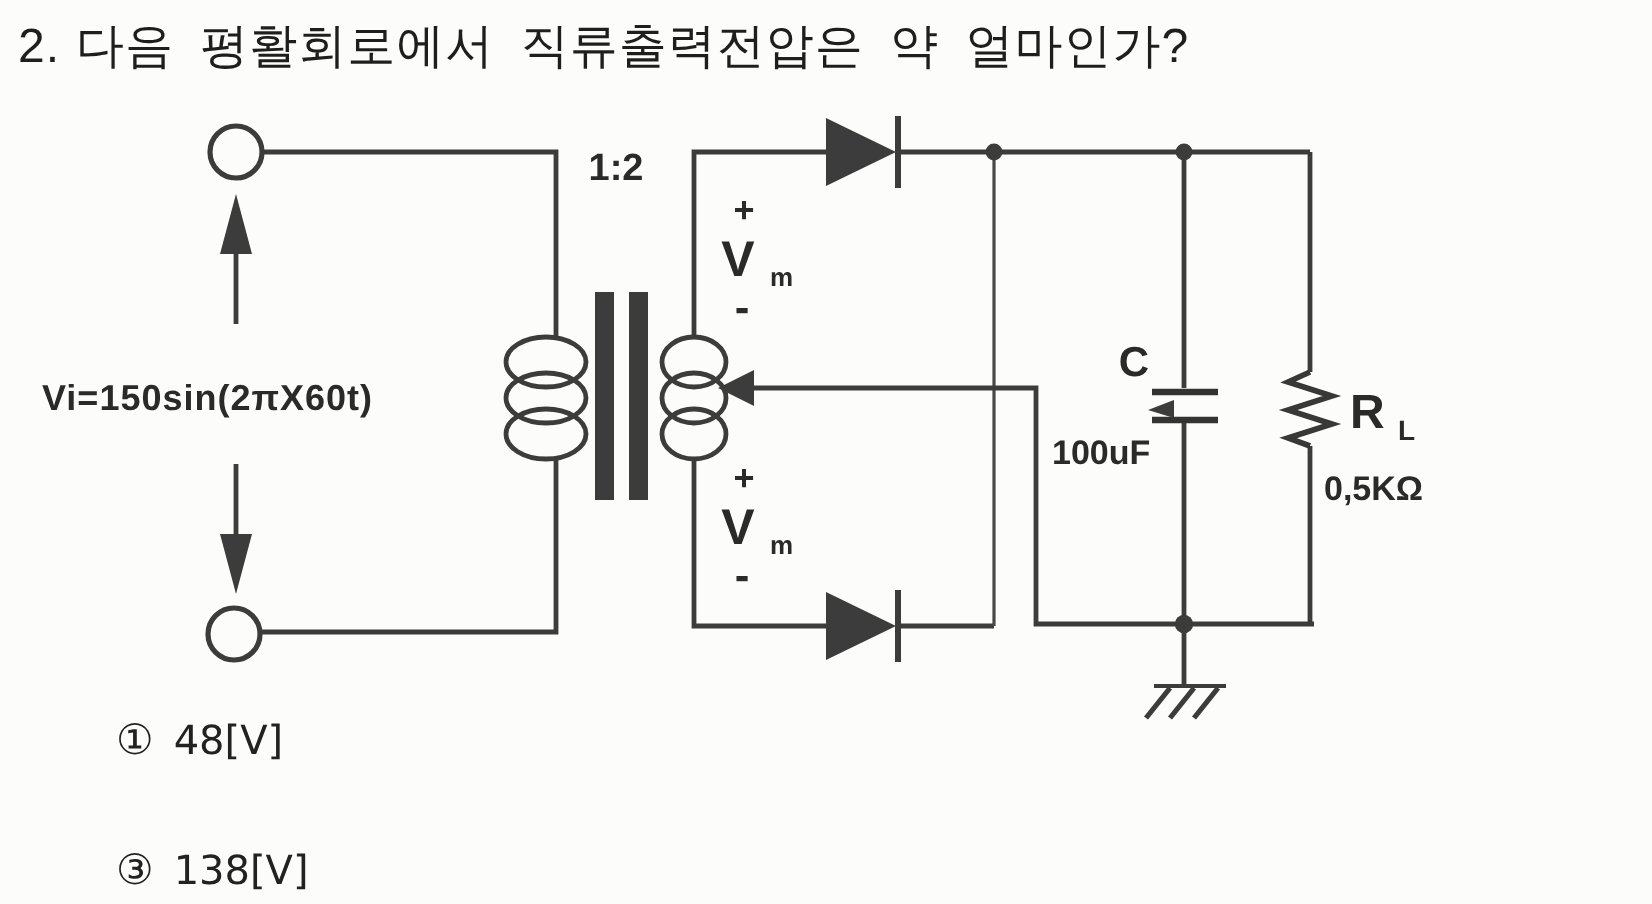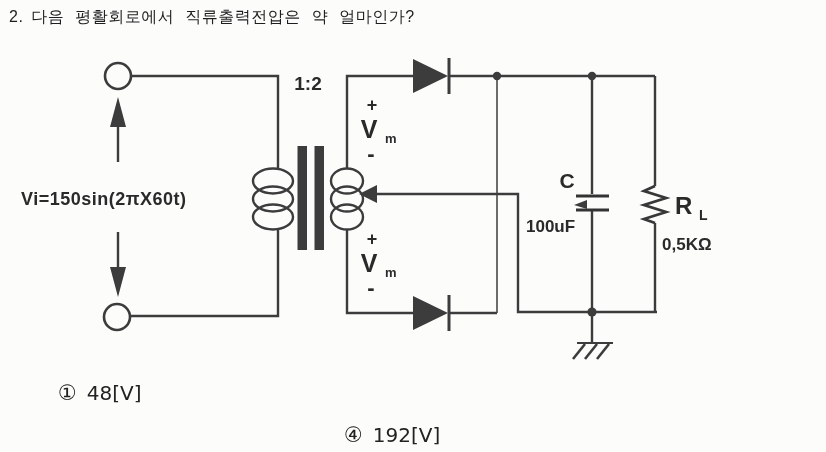--- a/index.html
+++ b/index.html
@@ -5,34 +5,34 @@
   html,body{margin:0;padding:0;}
   .page{
     position:relative;
     width:826px;height:452px;
     background:#fcfcfb;
     font-family:"Liberation Sans","DejaVu Sans",sans-serif;
     overflow:hidden;
   }
   .question{
     position:absolute;left:9px;top:7px;
-    font-size:16px;color:#1e1e1e;
+    font-size:24px;color:#1e1e1e;
     letter-spacing:0.5px;word-spacing:6px;
     white-space:nowrap;
   }
   .question .qnum{margin-right:8px;}
   .circuit-svg{position:absolute;left:0;top:0;}
   .choice{
     position:absolute;
     font-size:20px;color:#222;
     font-family:"DejaVu Sans","Liberation Sans",sans-serif;
     white-space:nowrap;
   }
   .choice .cnum{font-size:21px;margin-right:10px;}
-  .c1{left:58px;top:381px;}
+  .c1{left:58px;top:358px;}
   .c2{left:344px;top:381px;}
   .c3{left:58px;top:423px;}
   .c4{left:344px;top:423px;}
   
   .wire{stroke:#3c3c3c;stroke-width:2.4;fill:none;}
   .wire-thin{stroke:#484848;stroke-width:1.6;fill:none;}
   .wire-bold{stroke:#383838;stroke-width:2.8;fill:none;}
   .ink{fill:#3c3c3c;}
   .plate{stroke:#333;stroke-width:3.2;fill:none;}
   .slabel{fill:#2a2a2a;font-family:"Liberation Sans","DejaVu Sans",sans-serif;font-weight:bold;}
@@ -152,17 +152,17 @@
       <line x1="577" y1="343" x2="613" y2="343" stroke="#3c3c3c" stroke-width="2"></line>
       <line x1="573" y1="359" x2="585" y2="344" stroke="#3c3c3c" stroke-width="2.6"></line>
       <line x1="585" y1="359" x2="597" y2="344" stroke="#3c3c3c" stroke-width="2.6"></line>
       <line x1="597" y1="359" x2="609" y2="344" stroke="#3c3c3c" stroke-width="2.6"></line>
     </g>
   </svg>
 
   <div class="choice c1">
     <span class="cnum">①</span><span>48[V]</span>
   </div>
-  <div class="choice c4">
-    <span class="cnum">④</span><span>192[V]</span>
+  <div class="choice c3">
+    <span class="cnum">③</span><span>138[V]</span>
   </div>
 
 </div>
 
 </body></html>

